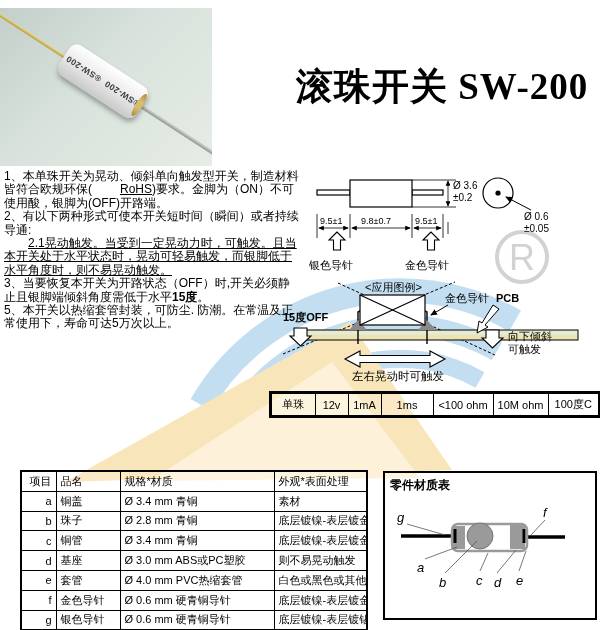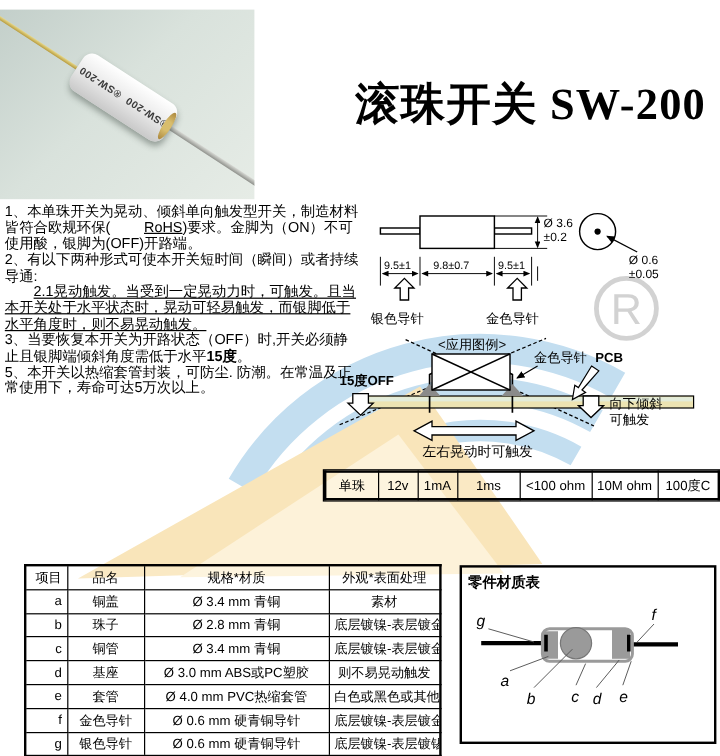--- a/index.html
+++ b/index.html
@@ -37,21 +37,21 @@
   svg text{font-family:"Liberation Sans",sans-serif;}
   
   .etable{left:270px;top:392px;z-index:1;border-collapse:collapse;table-layout:fixed;width:328px;
           font-size:11px;background:rgba(255,255,255,0.15);}
   .etable td{border:1px solid #000;text-align:center;padding:1px 2px;height:18px;overflow:hidden;}
   .etable .ttl{text-align:left;font-weight:bold;font-size:12px;padding-left:6px;}
   .etable{border:2px solid #000;outline:1px solid #000;}
   
   .ptable{left:20px;top:470px;z-index:1;border-collapse:collapse;table-layout:fixed;width:346px;
           font-size:11px;background:rgba(255,255,255,0.15);border:2px solid #000;}
-  .ptable td{border:1px solid #000;padding:1px 4px;height:16.8px;text-align:center;overflow:hidden;white-space:nowrap;}
+  .ptable td{border:1px solid #000;padding:1px 4px;height:16.8px;text-align:left;overflow:hidden;white-space:nowrap;}
   .ptable td.c{text-align:right;}
   
   .ppanel{left:383px;top:471px;width:210px;height:145px;border:2px solid #000;z-index:1;
           background:rgba(255,255,255,0.15);}
   .ppanel .ptitle{position:absolute;left:5px;top:4px;font-size:12px;font-weight:bold;}
 </style>
 </head>
 <body>
 
 <div class="page">

